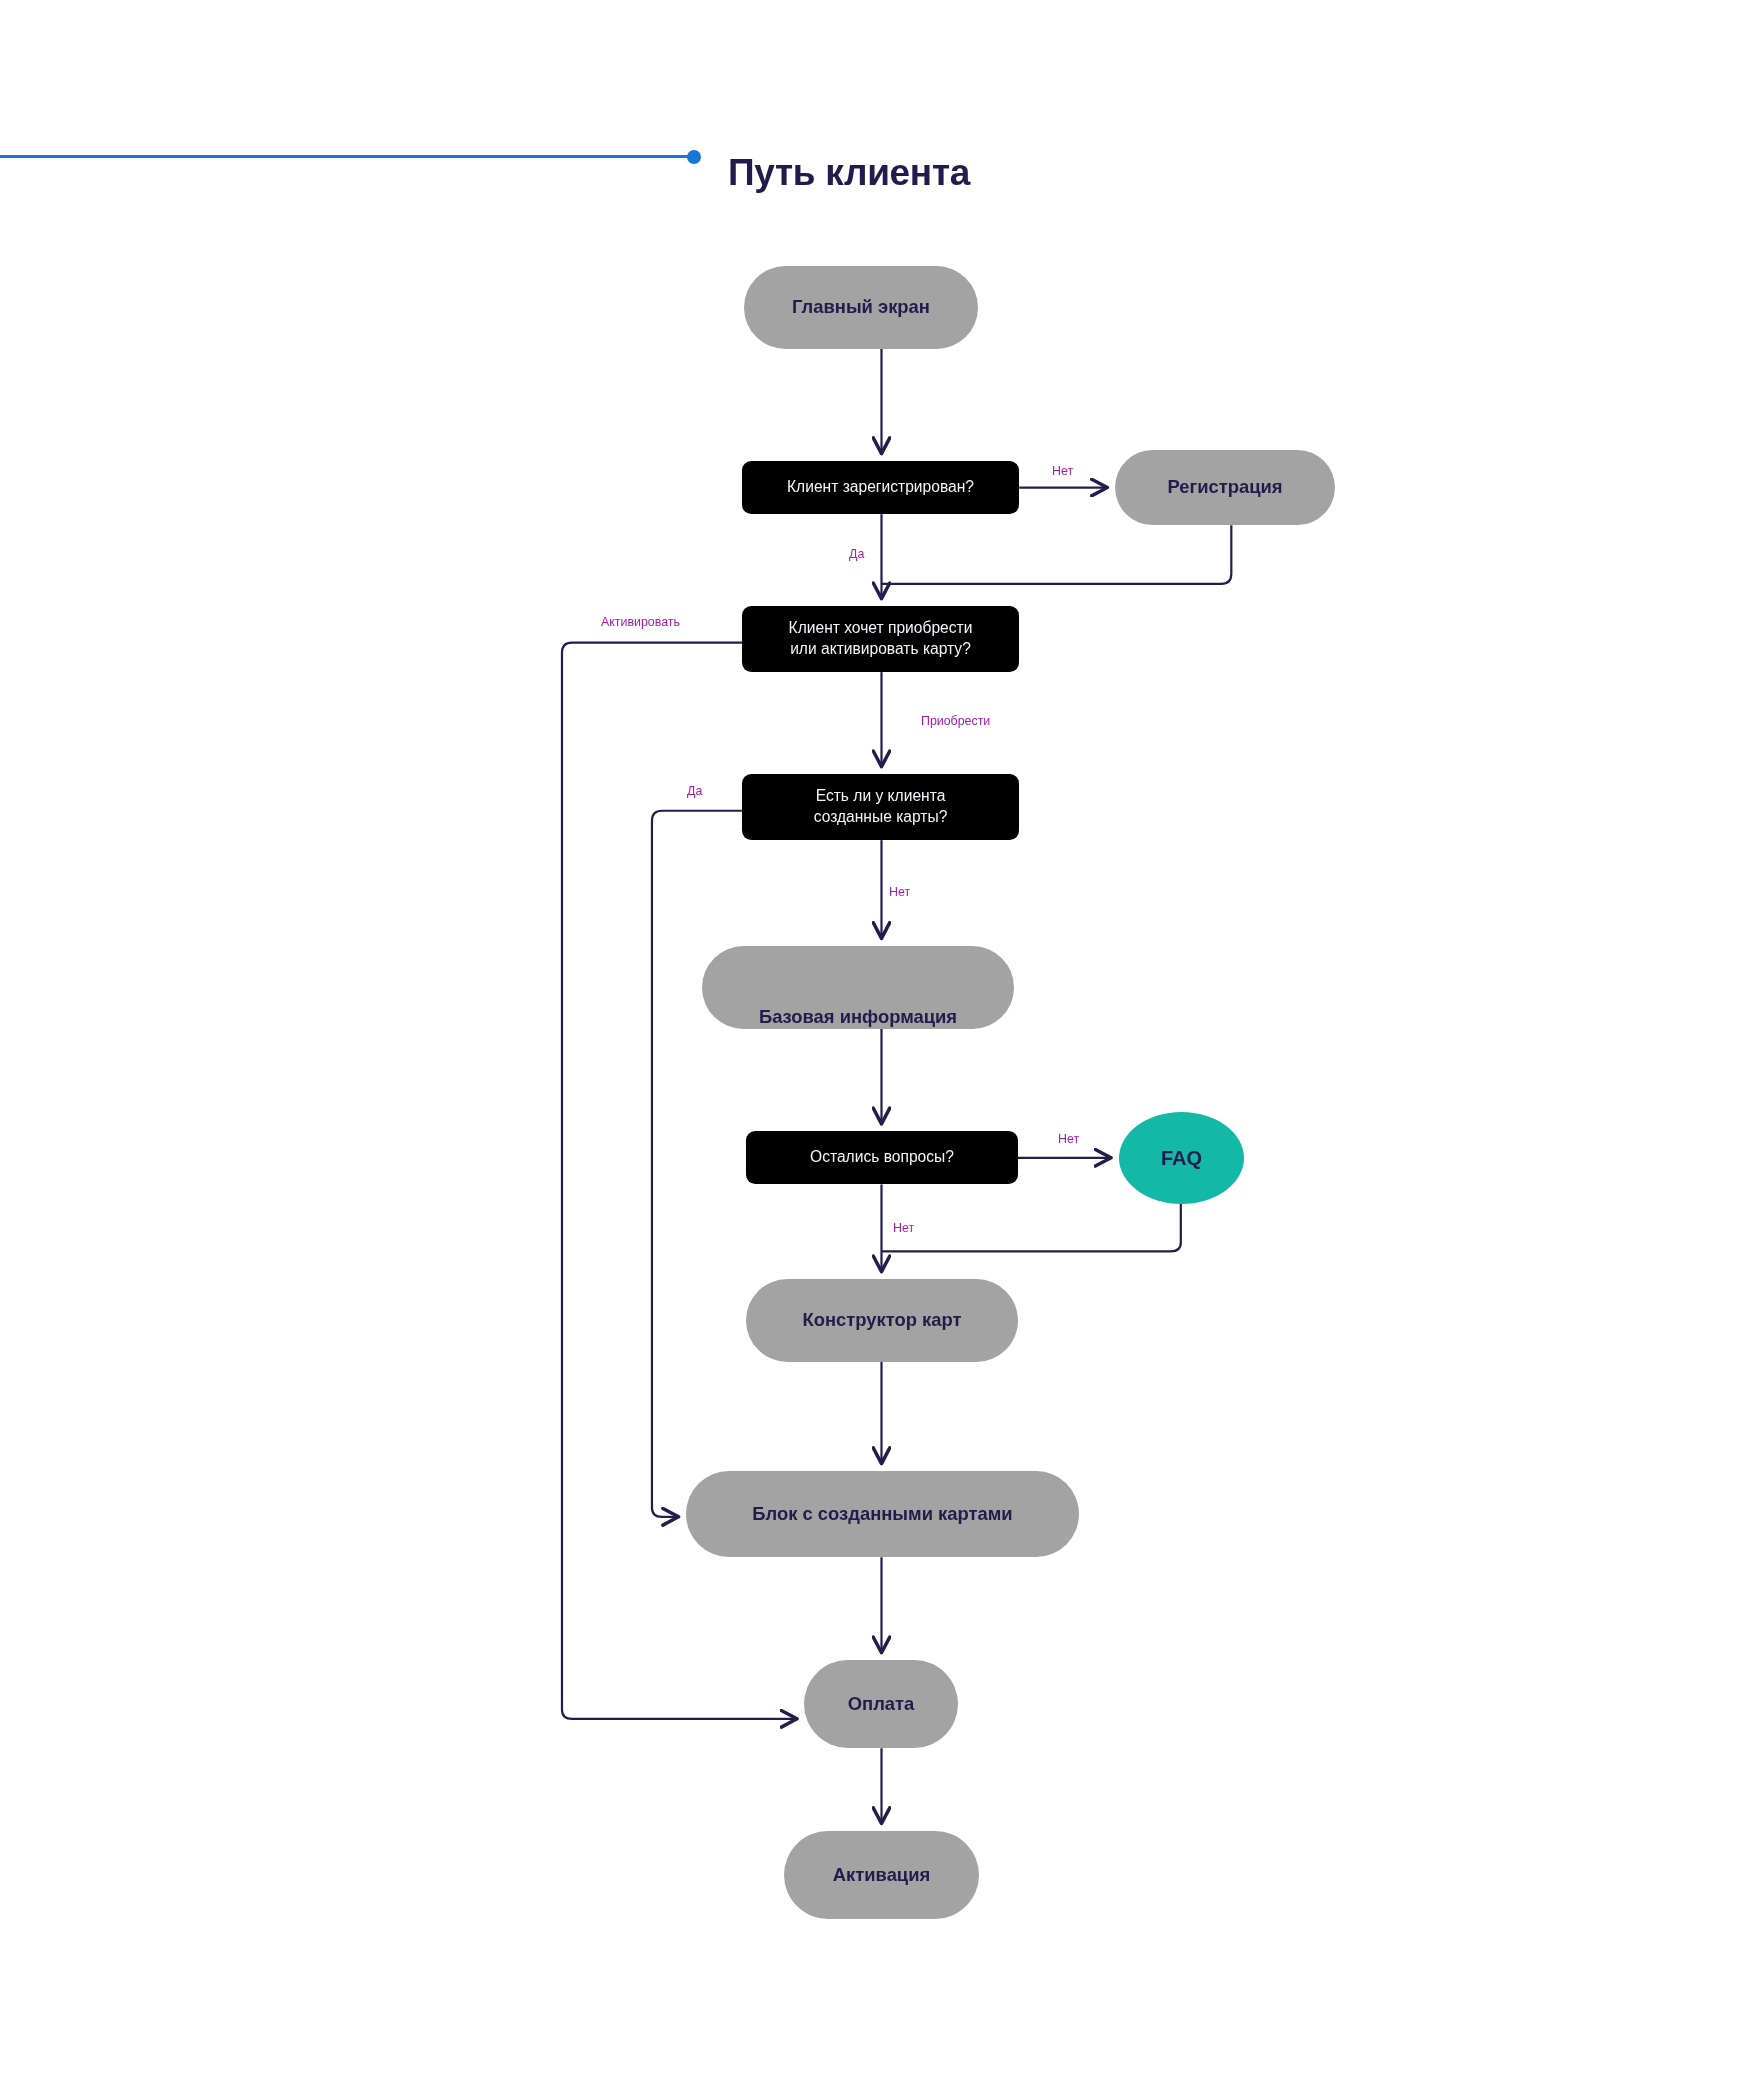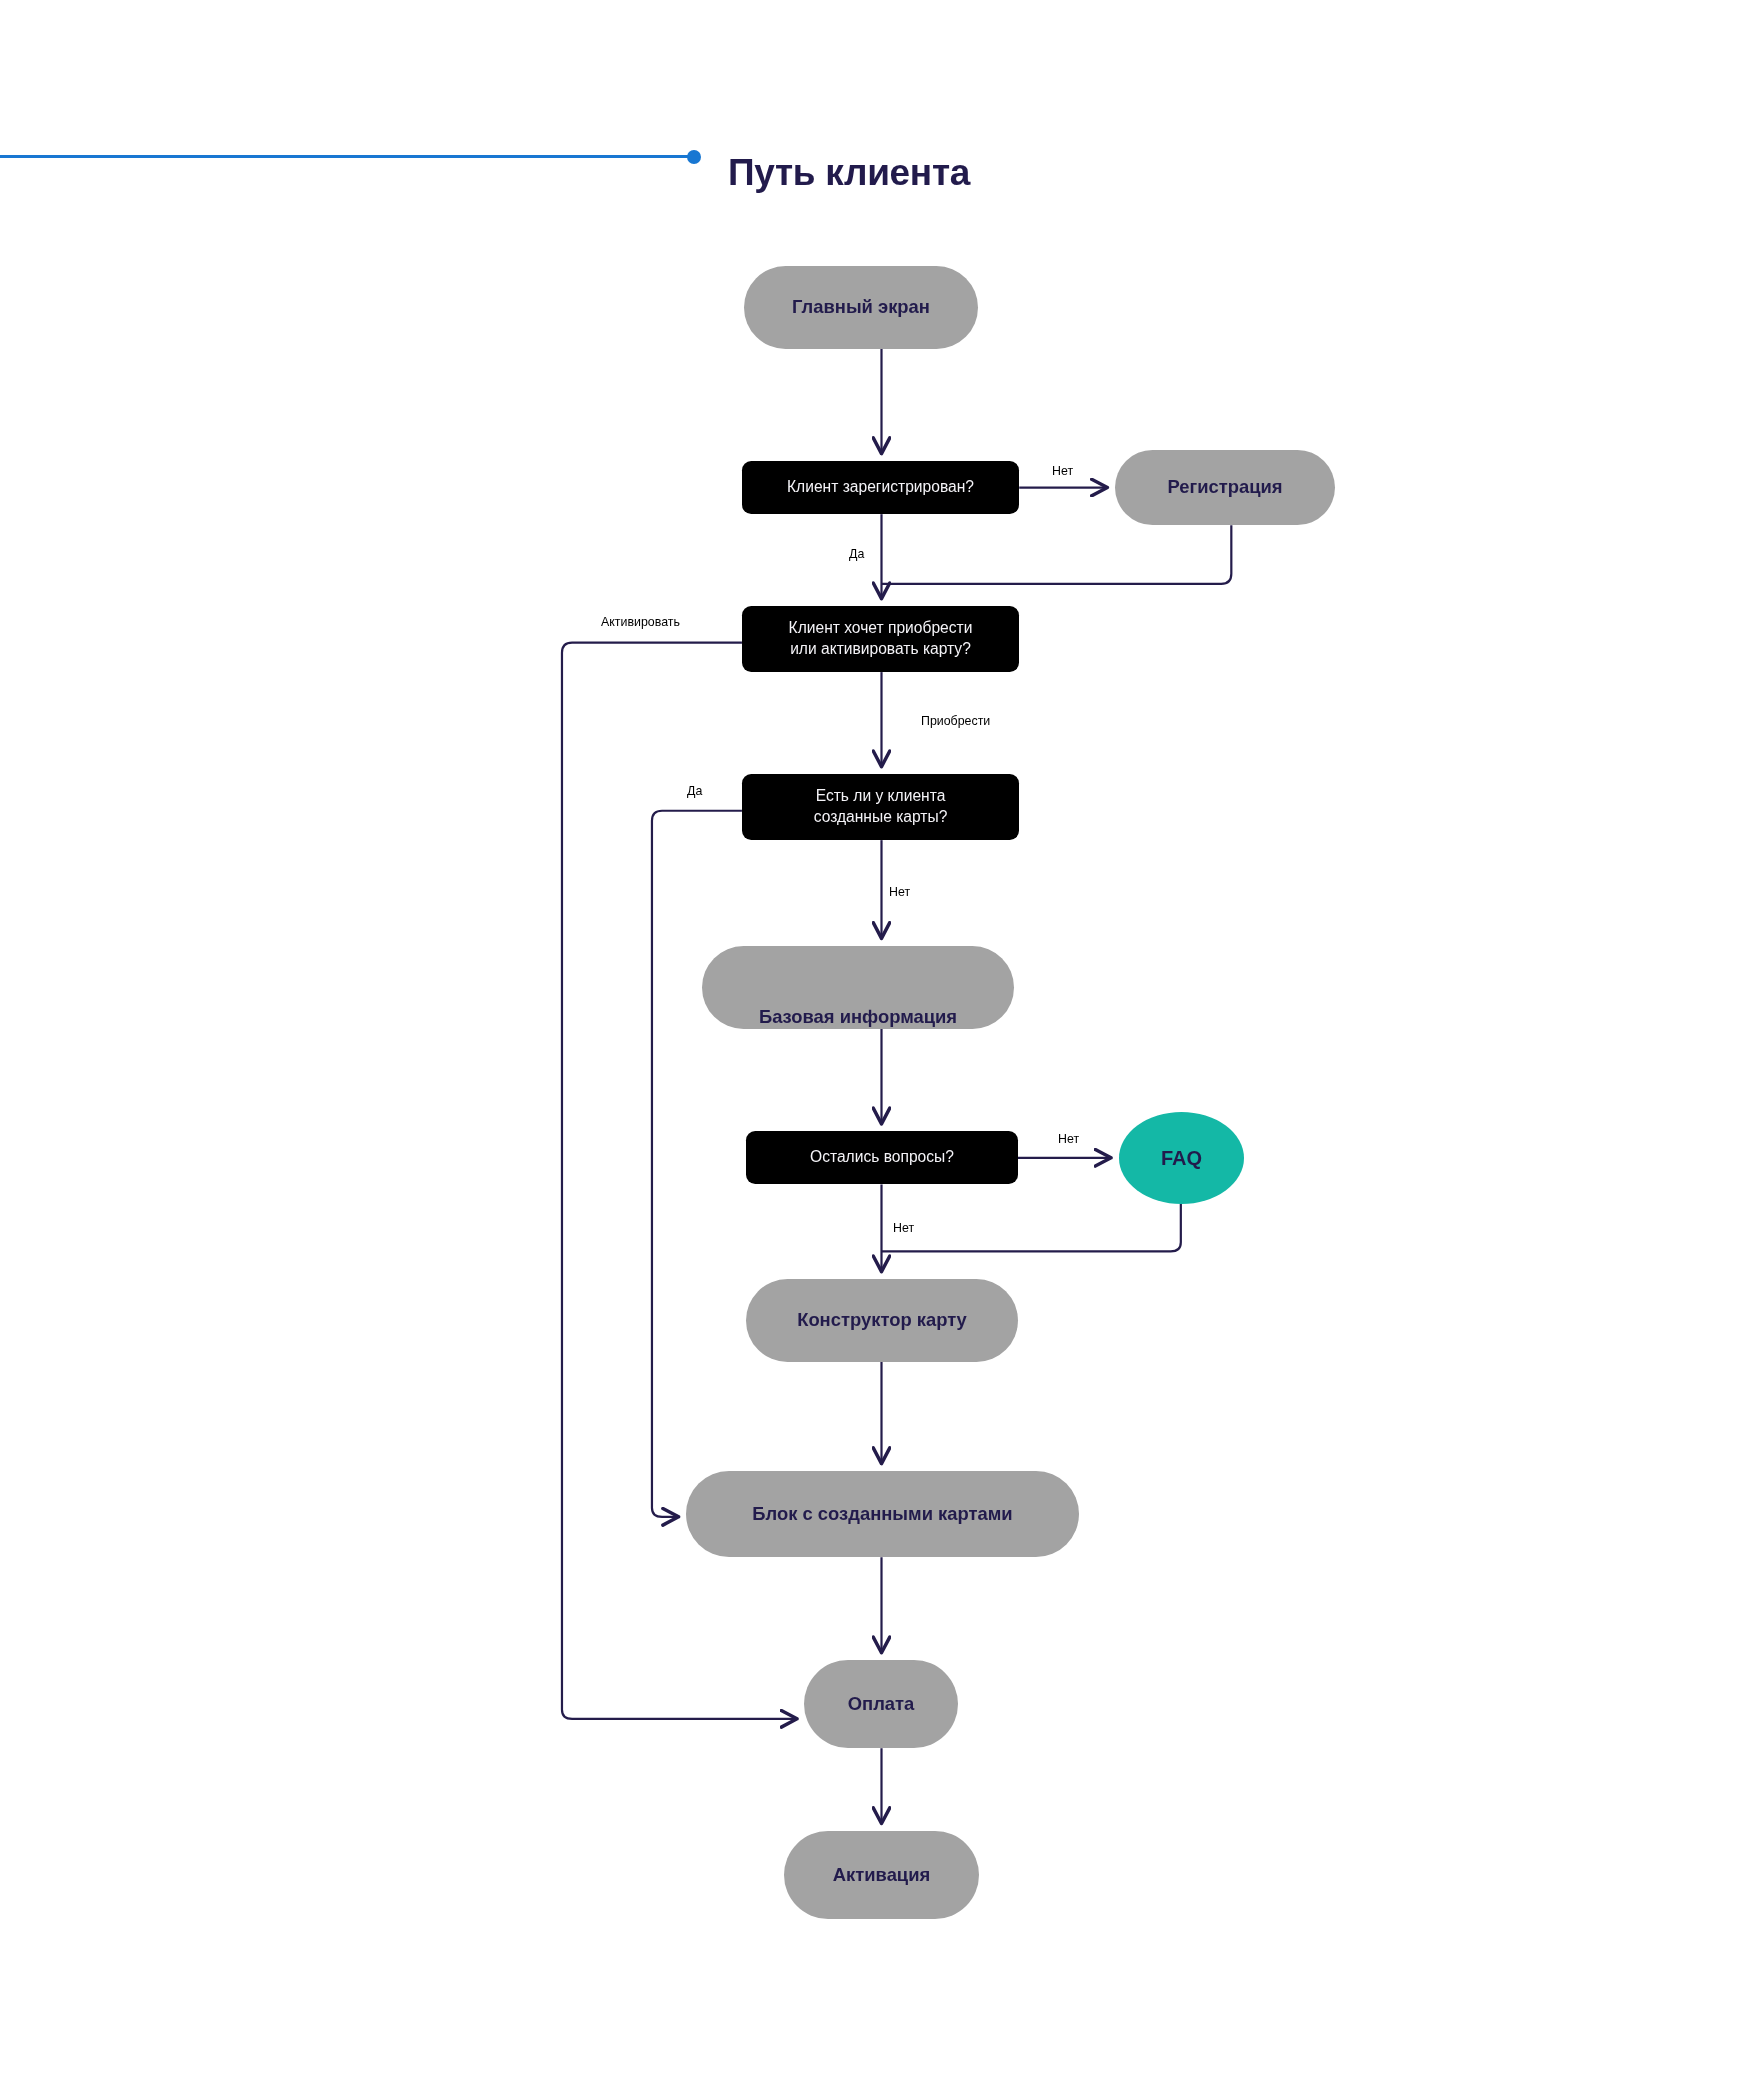--- a/index.html
+++ b/index.html
@@ -107,21 +107,21 @@
     color: #F4F3F7;
     font-weight: normal;
     font-size: 15.6px;
     padding: 5.5px 13px;
   }
 
   
   .edge-label {
     position: absolute;
     font-size: 12.4px;
-    color: #000000;
+    color: #a21caf;
     white-space: nowrap;
     line-height: 1;
   }
 </style>
 </head>
 <body>
 
 <div id="header">
   <div id="accent-rule"></div>
   <div id="accent-dot"></div>
@@ -198,21 +198,21 @@
 
   <div class="node decision" style="left:746px; top:1131px; width:272px; height:53px;">
     <span class="node-label">Остались вопросы?</span>
   </div>
 
   <div class="node circle" style="left:1119px; top:1112px; width:125px; height:92px;">
     <span class="node-label">FAQ</span>
   </div>
 
   <div class="node pill" style="left:746px; top:1279px; width:272px; height:83px;">
-    <span class="node-label">Конструктор карту</span>
+    <span class="node-label">Конструктор карт</span>
   </div>
 
   <div class="node pill" style="left:686px; top:1471px; width:393px; height:86px;">
     <span class="node-label">Блок с созданными картами</span>
   </div>
 
   <div class="node pill" style="left:804px; top:1660px; width:154px; height:88px;">
     <span class="node-label">Оплата</span>
   </div>
 

